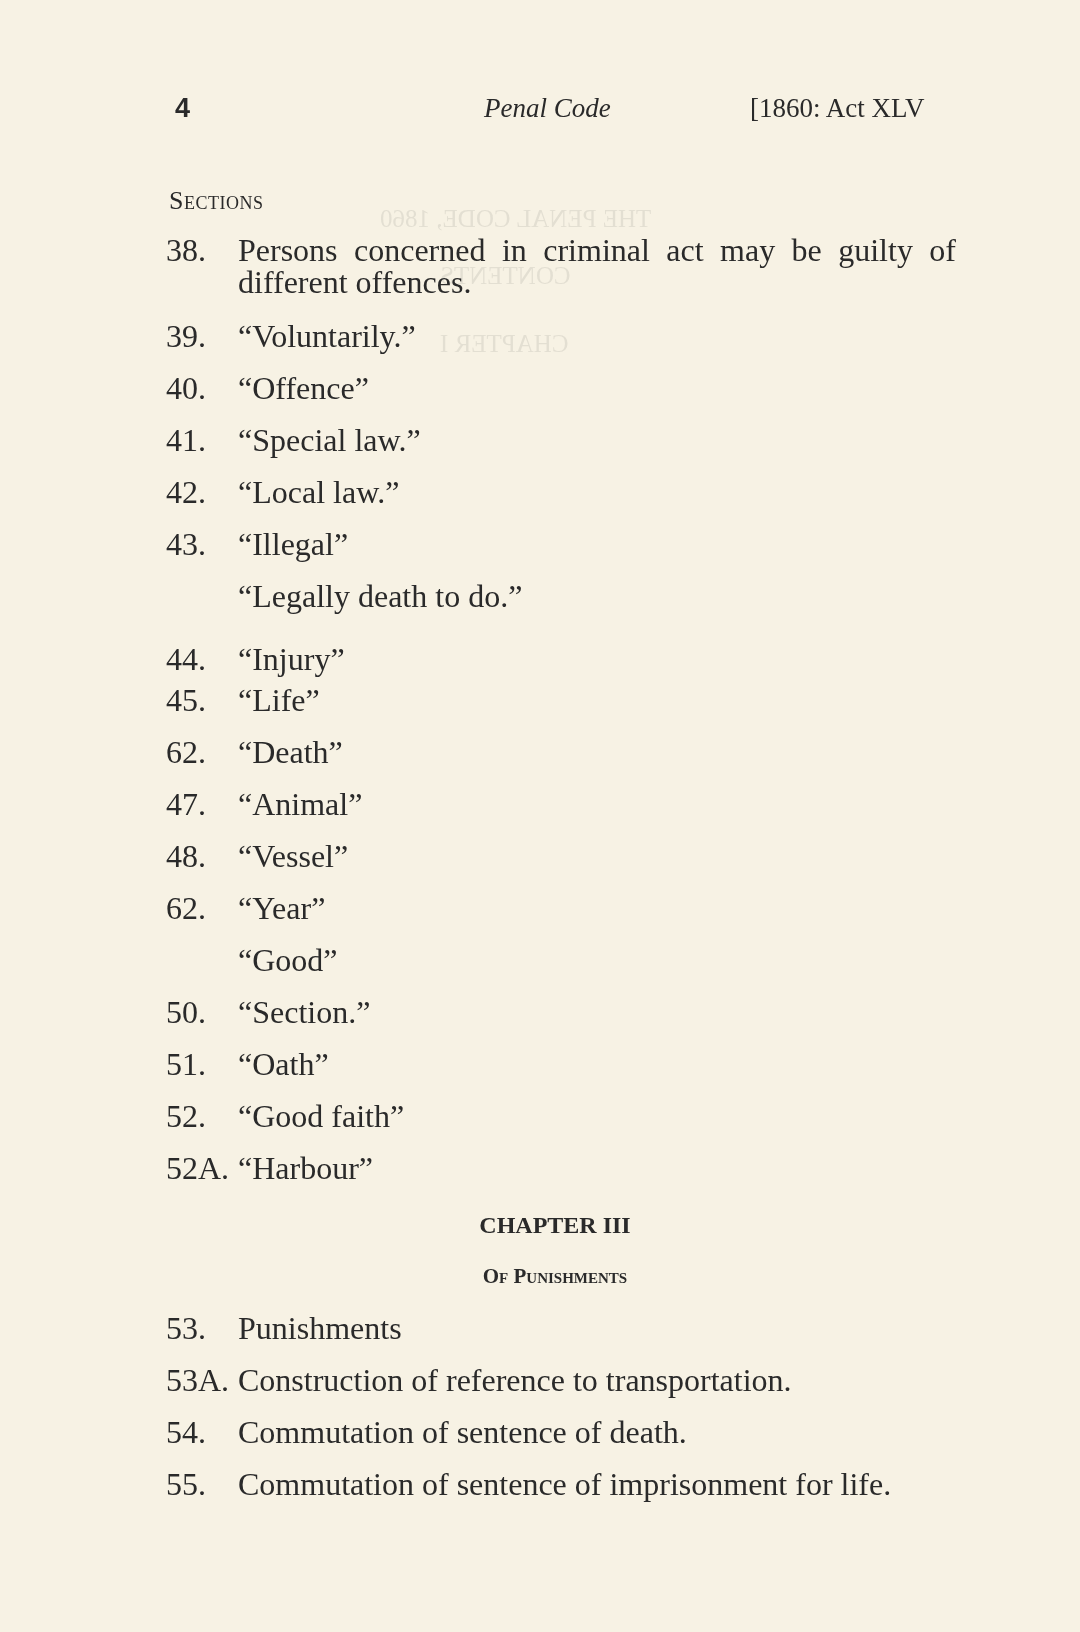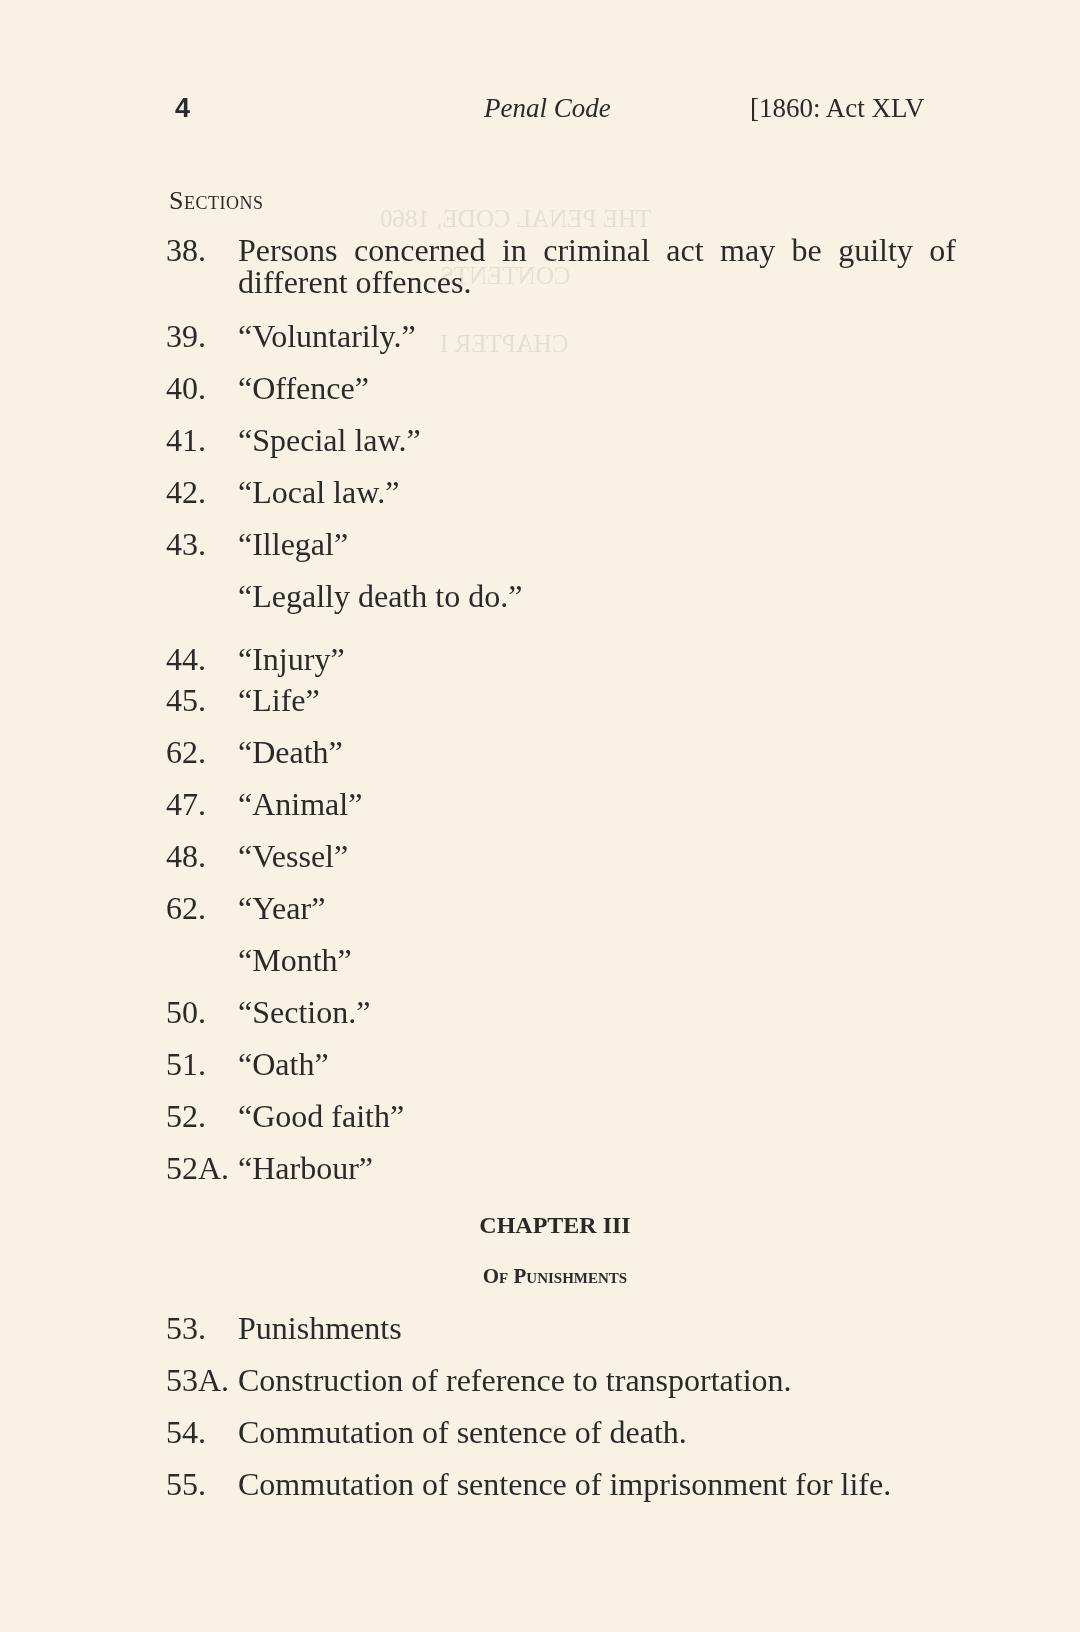--- a/index.html
+++ b/index.html
@@ -76,21 +76,21 @@
 <div class="entry" style="top:840px">
     <span class="n">48.</span>
     <span class="t">“Vessel”</span>
   </div>
 <div class="entry" style="top:892px">
     <span class="n">62.</span>
     <span class="t">“Year”</span>
   </div>
 <div class="entry" style="top:944px">
     <span class="n"></span>
-    <span class="t">“Month”</span>
+    <span class="t">“Good”</span>
   </div>
 <div class="entry" style="top:996px">
     <span class="n">50.</span>
     <span class="t">“Section.”</span>
   </div>
 <div class="entry" style="top:1048px">
     <span class="n">51.</span>
     <span class="t">“Oath”</span>
   </div>
 <div class="entry" style="top:1100px">

